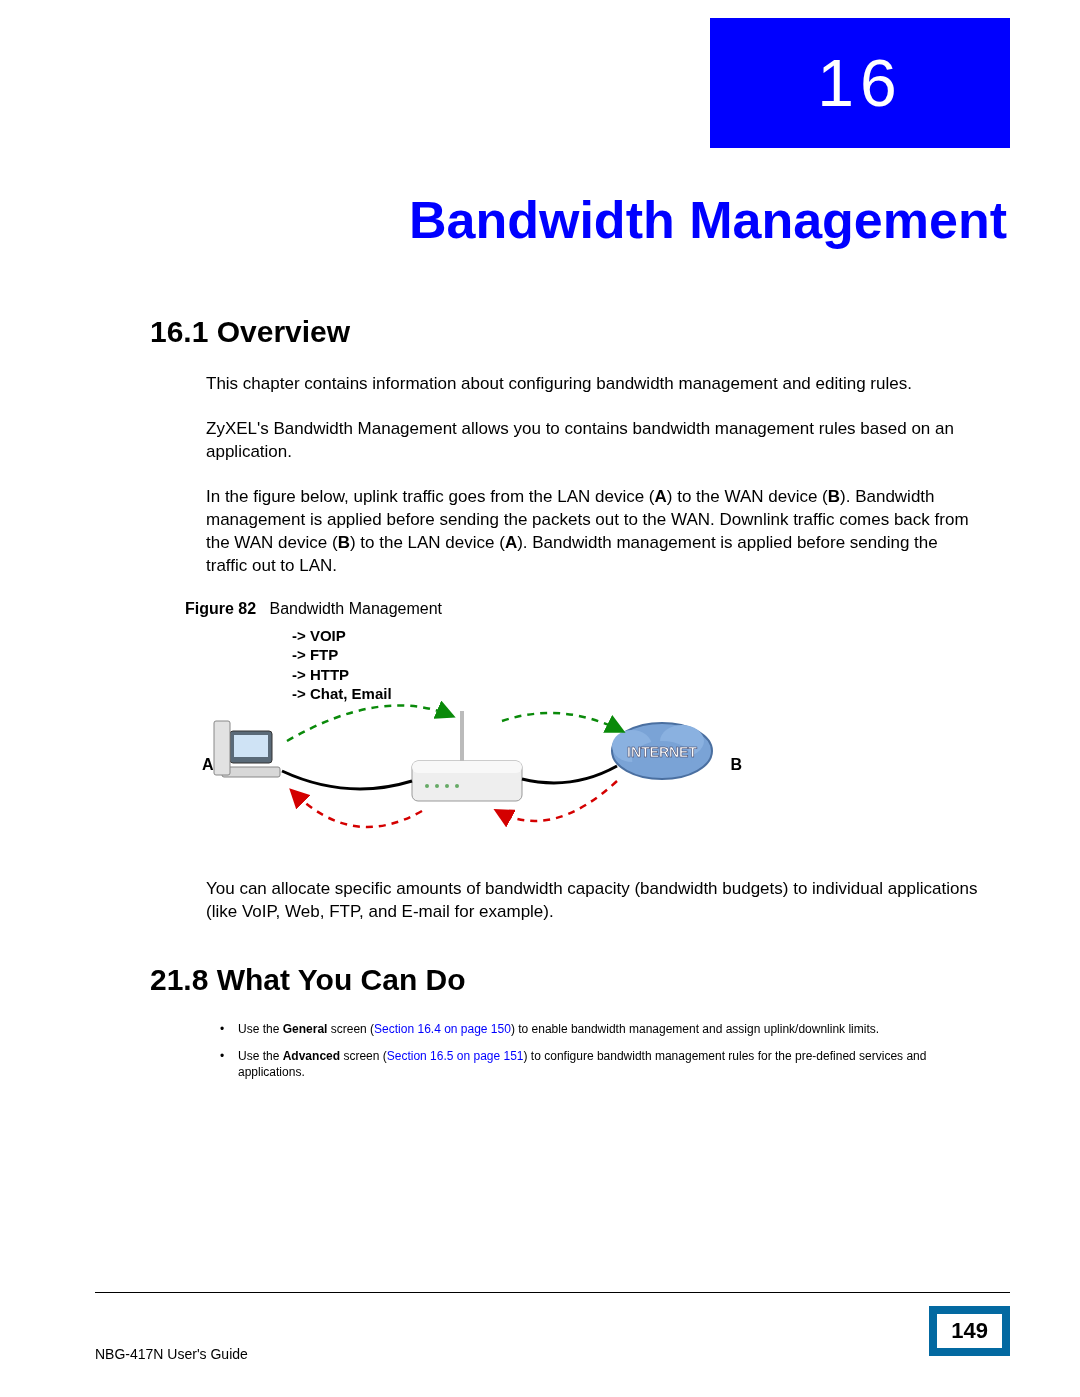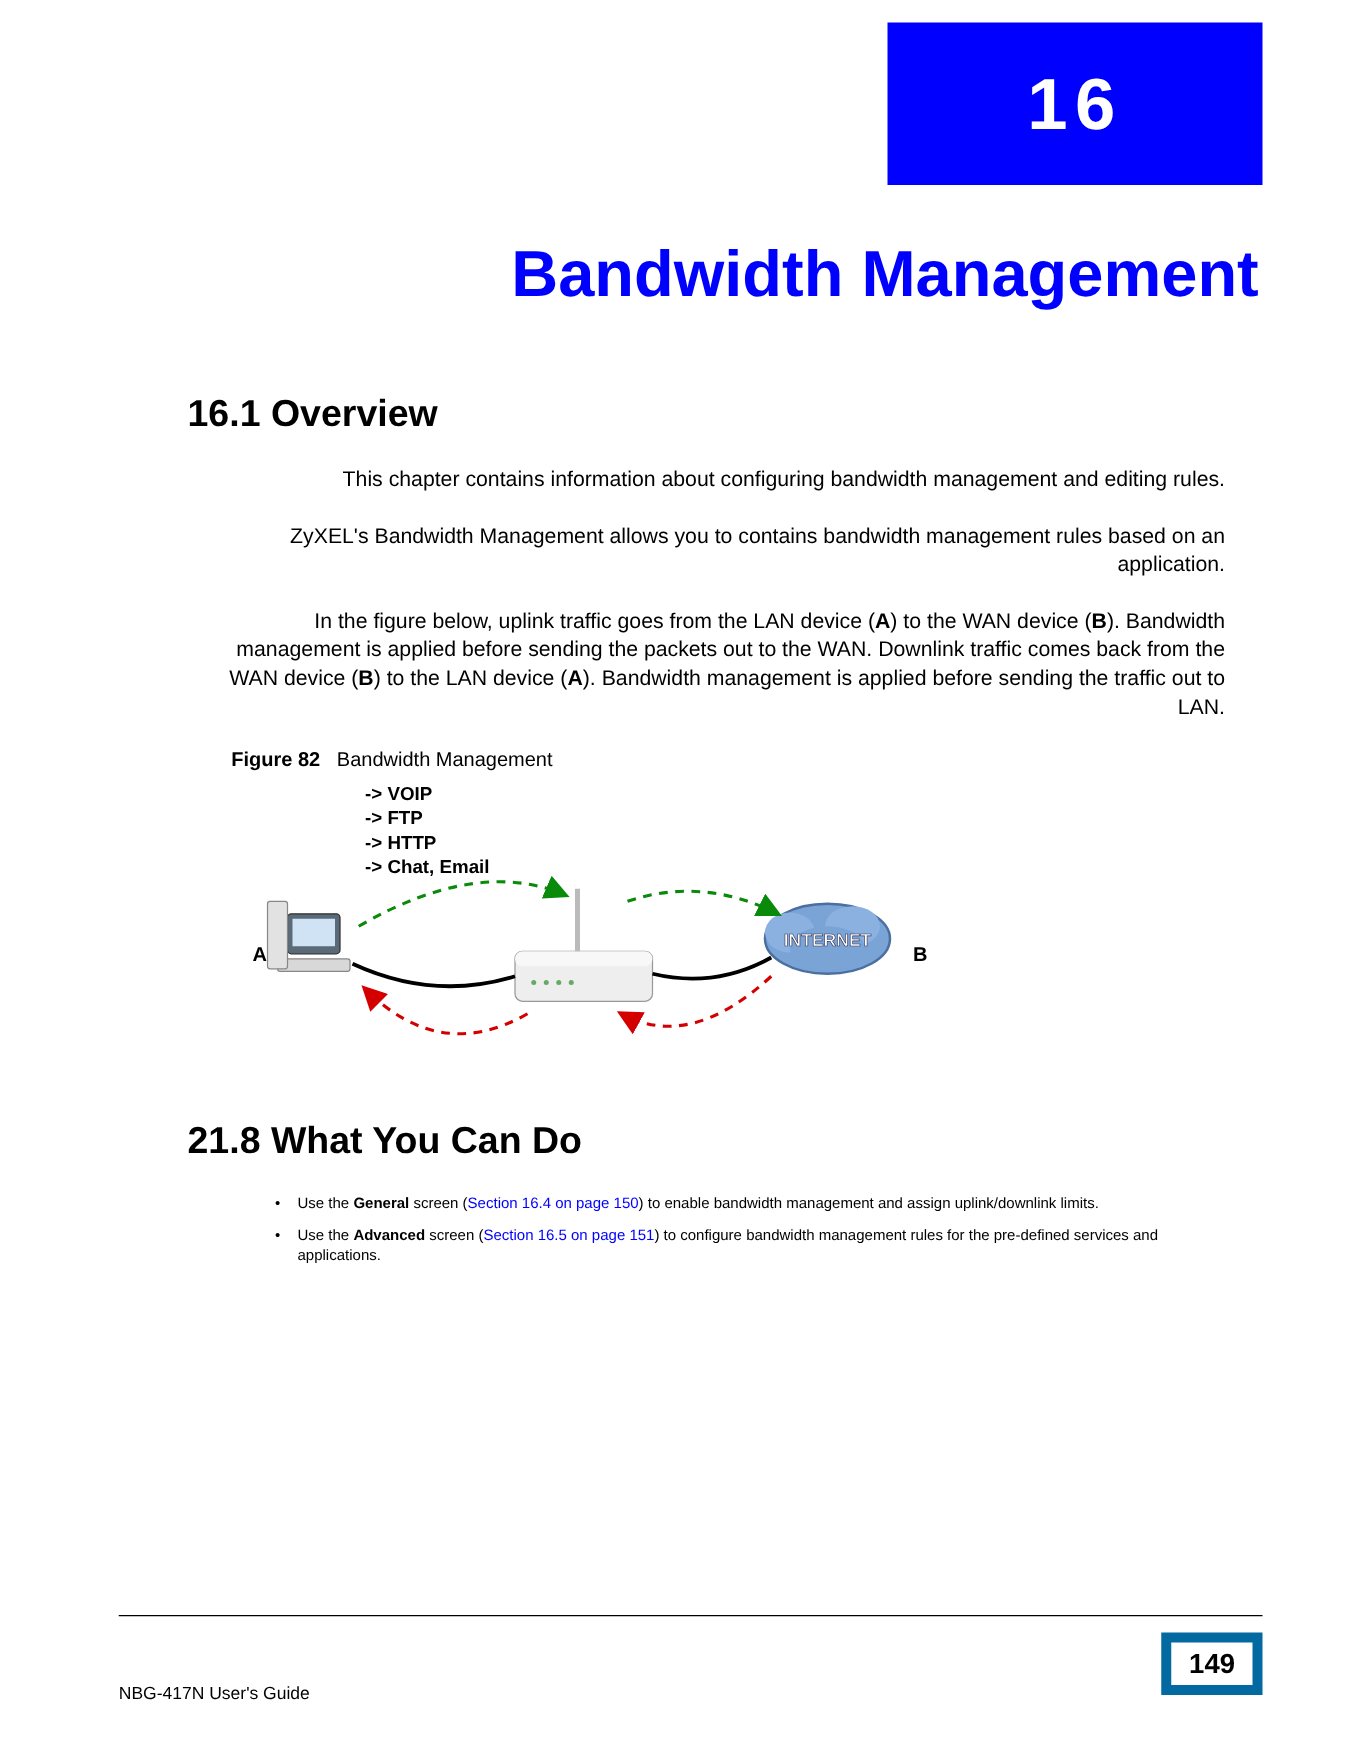--- a/index.html
+++ b/index.html
@@ -18,22 +18,22 @@
     width: 300px;
     height: 130px;
     background: #0000ff;
     display: flex;
     align-items: center;
     justify-content: center;
   }
   .chapter-number {
     color: #fff;
     font-family: Arial, Helvetica, sans-serif;
-    font-weight: bold;
-    font-size: 58px;
+    font-weight: normal;
+    font-size: 66px;
     letter-spacing: 6px;
   }
   .chapter-title {
     position: absolute;
     top: 190px;
     right: 73px;
     color: #0000ff;
     font-family: Arial, Helvetica, sans-serif;
     font-weight: bold;
     font-size: 52px;
@@ -47,23 +47,22 @@
   }
   .section-heading {
     font-family: Liberation Sans, sans-serif;
     font-weight: bold;
     font-size: 30px;
     margin-bottom: 24px;
   }
   .body-text {
     font-size: 17px;
     line-height: 1.35;
-    margin-left: 28px;
+    margin-left: 56px;
     margin-bottom: 22px;
-    text-align: right;
   }
   .figure-caption {
     font-size: 16px;
     margin-left: 35px;
     margin-bottom: 8px;
   }
   .figure-caption b { font-family: Arial, Helvetica, sans-serif; }
   .figure-container {
     margin-left: 42px;
     position: relative;
@@ -207,20 +206,21 @@
       <path d="M310,78 Q360,90 405,65" stroke="#000" stroke-width="3" fill="none"></path>
 
       <path d="M75,40 Q170,-15 240,15" stroke="#0a8a0a" stroke-width="2.5" fill="none" stroke-dasharray="7 6" marker-end="url(#arrG)"></path>
       <path d="M290,20 Q350,0 410,30" stroke="#0a8a0a" stroke-width="2.5" fill="none" stroke-dasharray="7 6" marker-end="url(#arrG)"></path>
 
       <path d="M405,80 Q340,140 285,110" stroke="#d40000" stroke-width="2.5" fill="none" stroke-dasharray="7 6" marker-end="url(#arrR)"></path>
       <path d="M210,110 Q140,150 80,90" stroke="#d40000" stroke-width="2.5" fill="none" stroke-dasharray="7 6" marker-end="url(#arrR)"></path>
     </svg>
   </div>
 
+  <p class="body-text">You can allocate specific amounts of bandwidth capacity (bandwidth budgets) to individual applications (like VoIP, Web, FTP, and E-mail for example).</p>
 
   <div class="section2">
     <div class="section-heading">21.8  What You Can Do</div>
     <div class="bullet-list">
       <div class="bullet-item">
         <span>Use the </span><b>General</b><span> screen (</span><span class="link">Section 16.4 on page 150</span><span>) to enable bandwidth management and assign uplink/downlink limits.</span>
       </div>
       <div class="bullet-item">
         <span>Use the </span><b>Advanced</b><span> screen (</span><span class="link">Section 16.5 on page 151</span><span>) to configure bandwidth management rules for the pre-defined services and applications.</span>
       </div>

